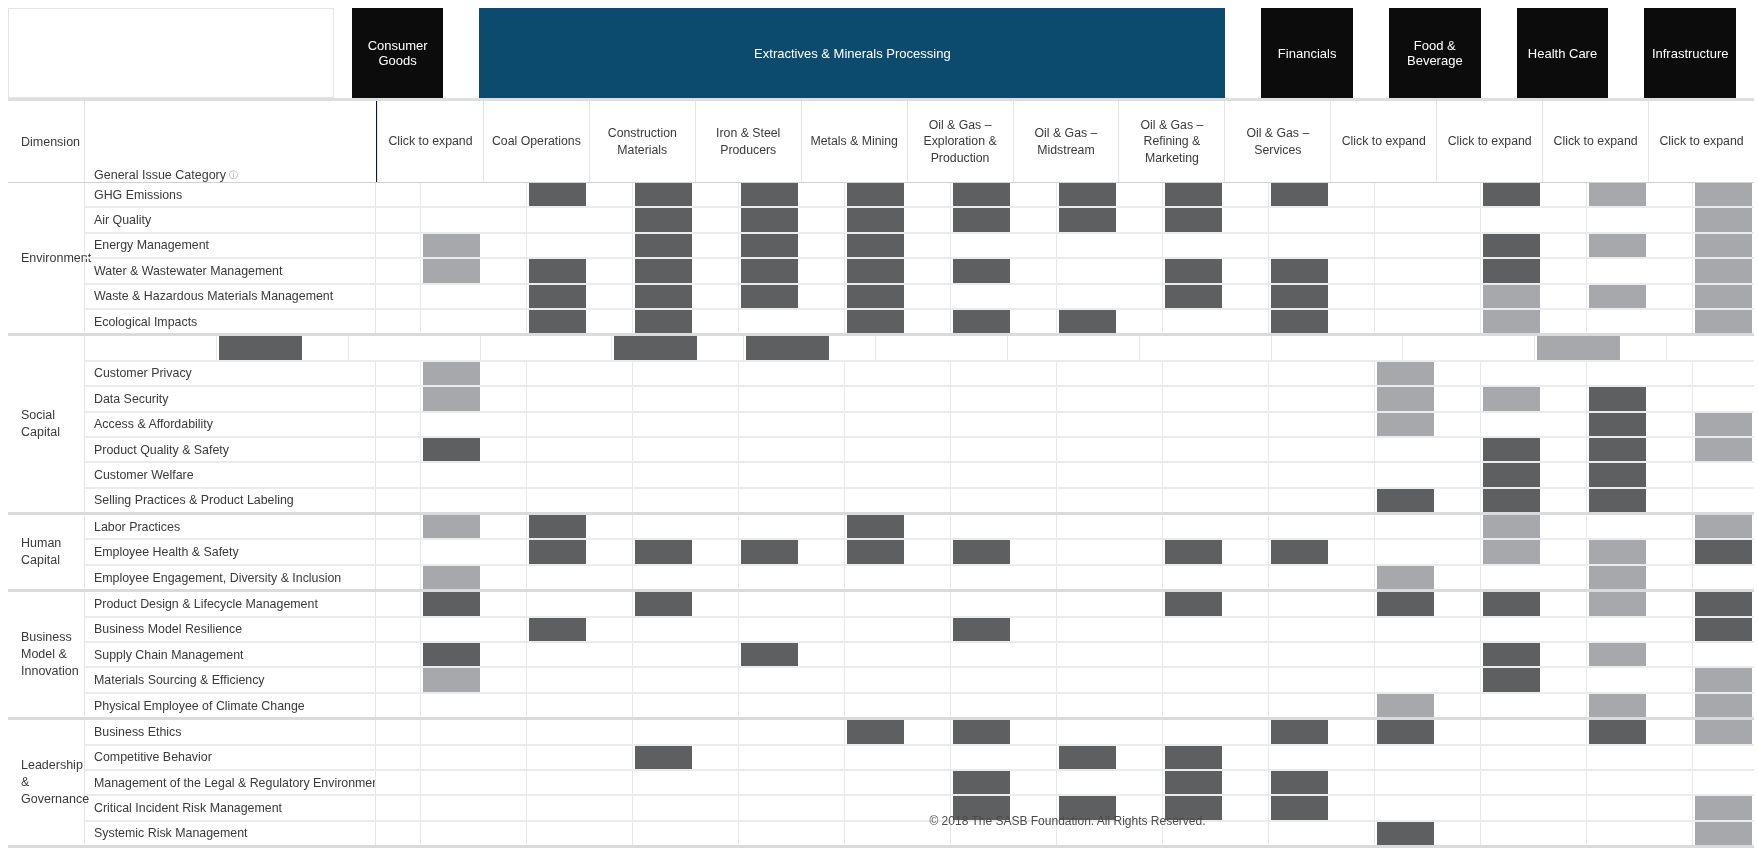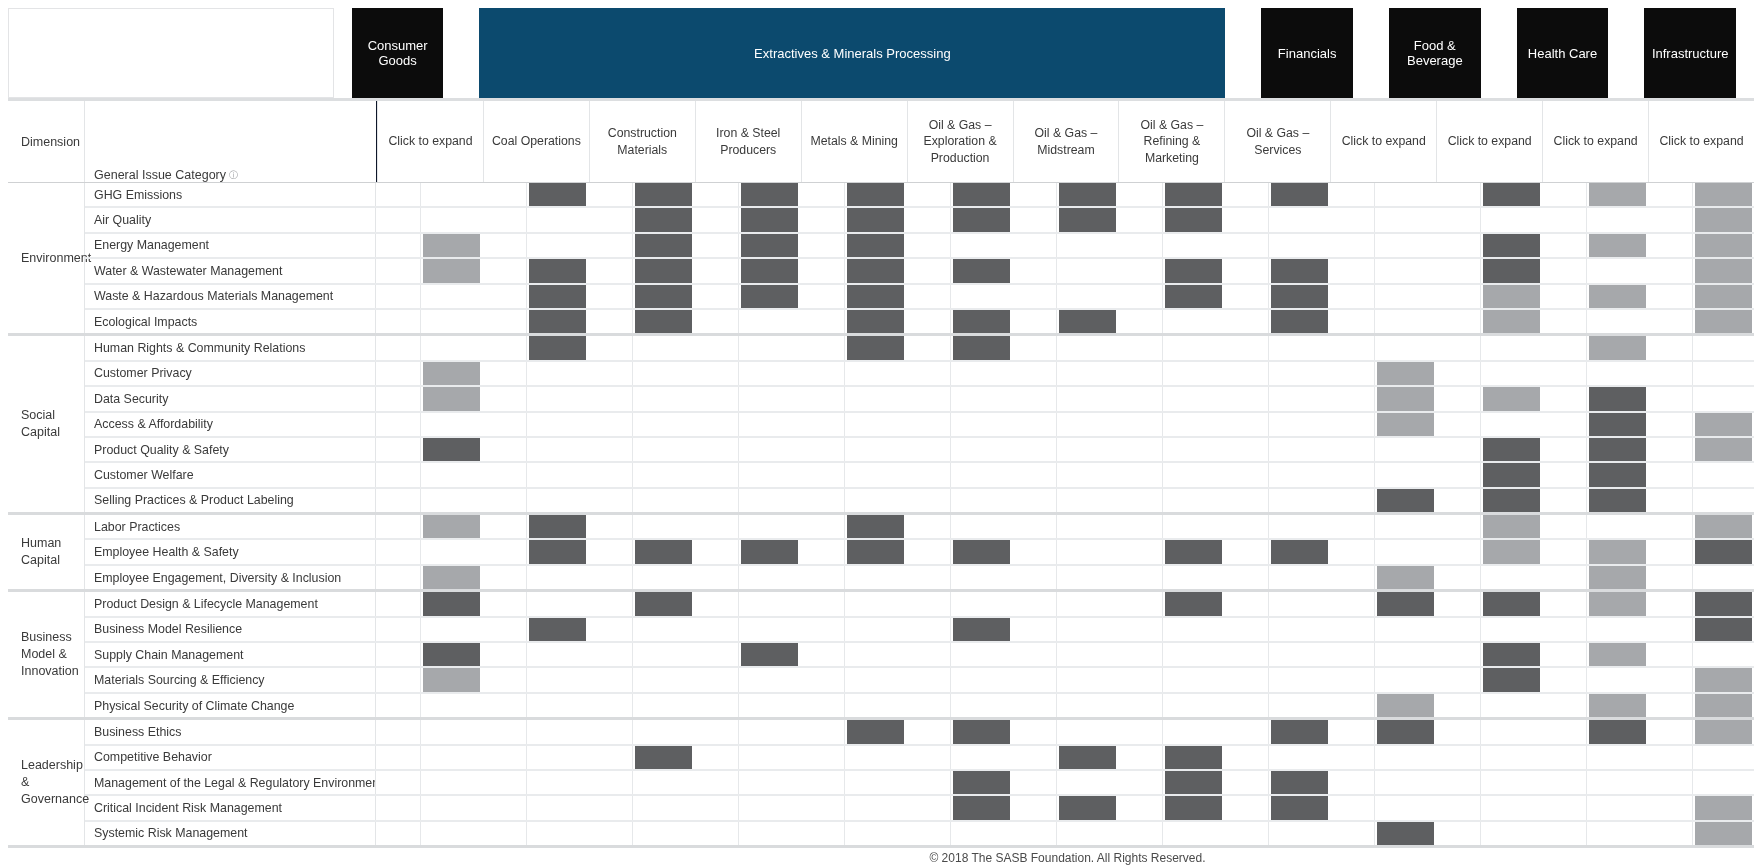--- a/index.html
+++ b/index.html
@@ -35,21 +35,21 @@
   .issue-row:last-child{border-bottom:none;}
   .r-label{width:291px;box-sizing:border-box;display:flex;align-items:center;padding-left:9px;
            font-size:12.4px;border-right:1px solid #e3e5e7;white-space:nowrap;overflow:hidden;}
   .cell{flex:1;position:relative;border-left:1px solid #e6e8ea;}
   .cell:first-child{border-left:none;}
   .fill{position:absolute;top:0;bottom:0;left:2px;right:2px;}
   .fill.D{background:#5e5f61;}
   .fill.L{background:#a6a8ab;}
 
   
-  .footer{position:absolute;left:377px;width:1381px;top:851px;text-align:center;
+  .footer{position:absolute;left:377px;width:1381px;top:814px;text-align:center;
           font-size:12px;color:#4a4a4a;}
 </style>
 </head>
 <body>
 
 <div class="stage">
   <div class="matrix">
 
     <div class="sector-row">
       <div class="sector-spacer"></div>
@@ -288,21 +288,20 @@
               <div class="cell">
                 <div class="fill L"></div>
               </div>
             </div>
           </div>
         </div>
         <div class="group">
           <div class="g-dim">Social Capital</div>
           <div class="g-rows">
             <div class="issue-row">
-              <div class="r-label">Human Rights &amp; Community Relations</div>
               <div class="cell"></div>
               <div class="cell">
                 <div class="fill D"></div>
               </div>
               <div class="cell"></div>
               <div class="cell"></div>
               <div class="cell">
                 <div class="fill D"></div>
               </div>
               <div class="cell">
@@ -636,21 +635,21 @@
               <div class="cell"></div>
               <div class="cell">
                 <div class="fill D"></div>
               </div>
               <div class="cell"></div>
               <div class="cell">
                 <div class="fill L"></div>
               </div>
             </div>
             <div class="issue-row">
-              <div class="r-label">Physical Security of Climate Change</div>
+              <div class="r-label">Physical Employee of Climate Change</div>
               <div class="cell"></div>
               <div class="cell"></div>
               <div class="cell"></div>
               <div class="cell"></div>
               <div class="cell"></div>
               <div class="cell"></div>
               <div class="cell"></div>
               <div class="cell"></div>
               <div class="cell"></div>
               <div class="cell">

